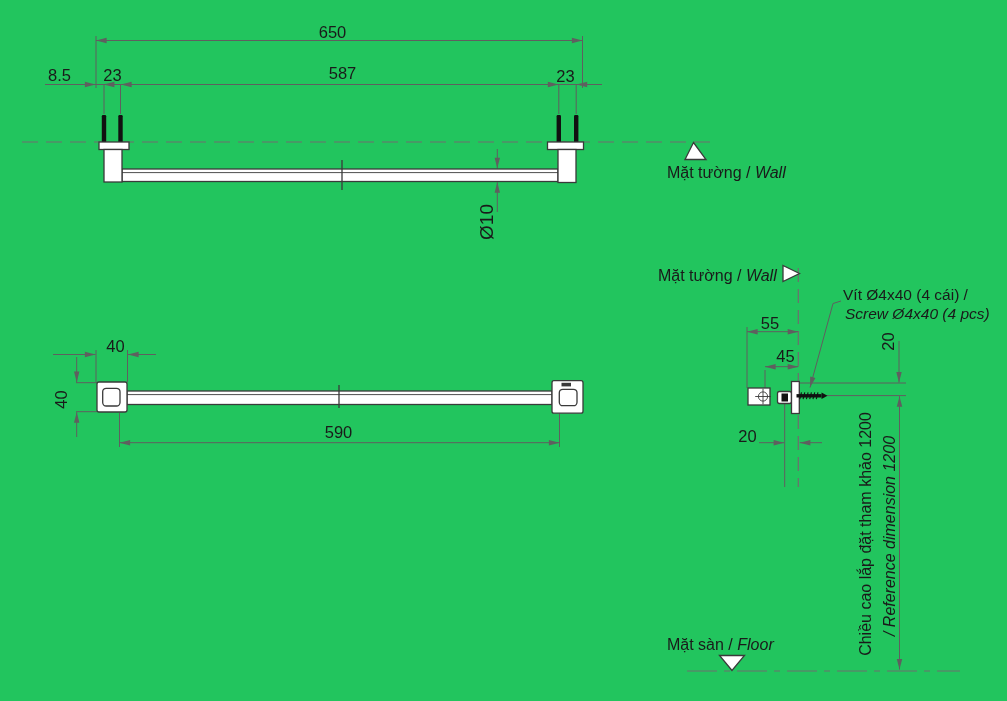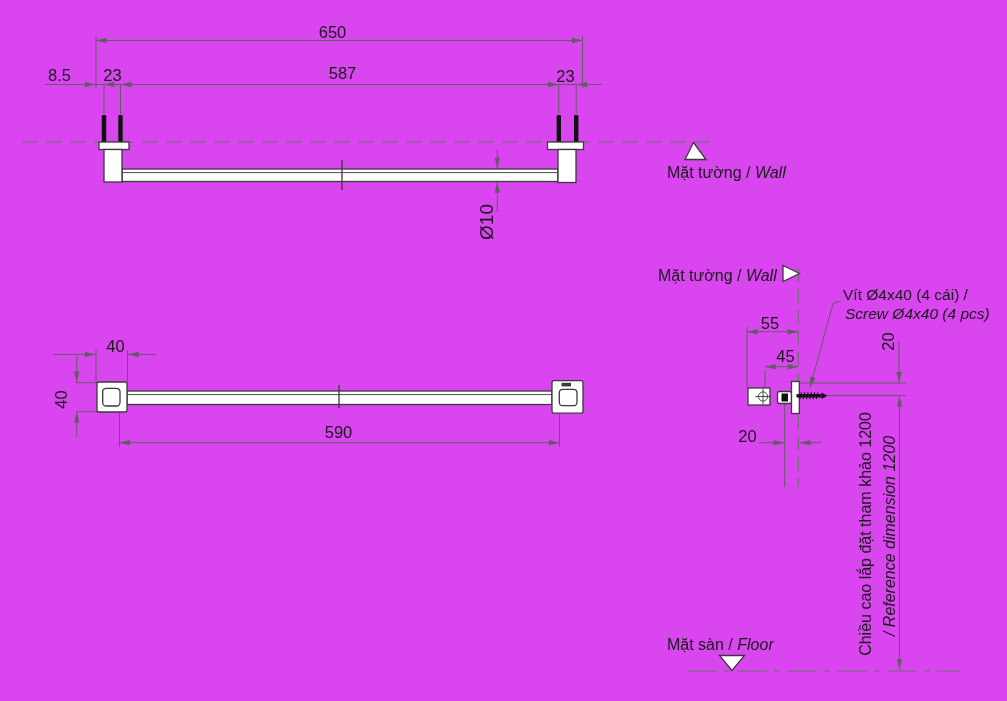--- a/index.html
+++ b/index.html
@@ -1,16 +1,16 @@
 <!DOCTYPE html>
 <html><head>
 <meta charset="utf-8">
 <style>
   html,body{margin:0;padding:0;background:#ffffff;}
-  .stage{width:1007px;height:701px;position:relative;background:#d946ef;overflow:hidden;}
+  .stage{width:1007px;height:701px;position:relative;background:#22c55e;overflow:hidden;}
   svg{display:block;}
   text{font-family:"Liberation Sans","DejaVu Sans",sans-serif;fill:#1a1a1a;}
   .geo{stroke:#3a3a3a;stroke-width:1.3;fill:none;}
   .geof{stroke:#3a3a3a;stroke-width:1.3;fill:#ffffff;}
   .thin{stroke:#3a3a3a;stroke-width:0.9;fill:none;}
   .dim{stroke:#5f5f5f;stroke-width:1;fill:none;}
   .dash{stroke:#6e6e6e;stroke-width:1.2;fill:none;}
   .dark{fill:#111111;stroke:none;}
 </style>
 </head>

